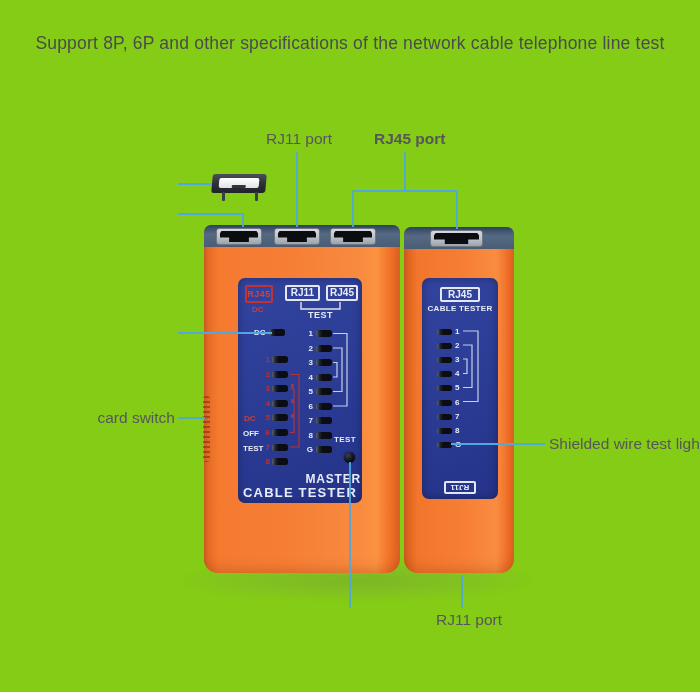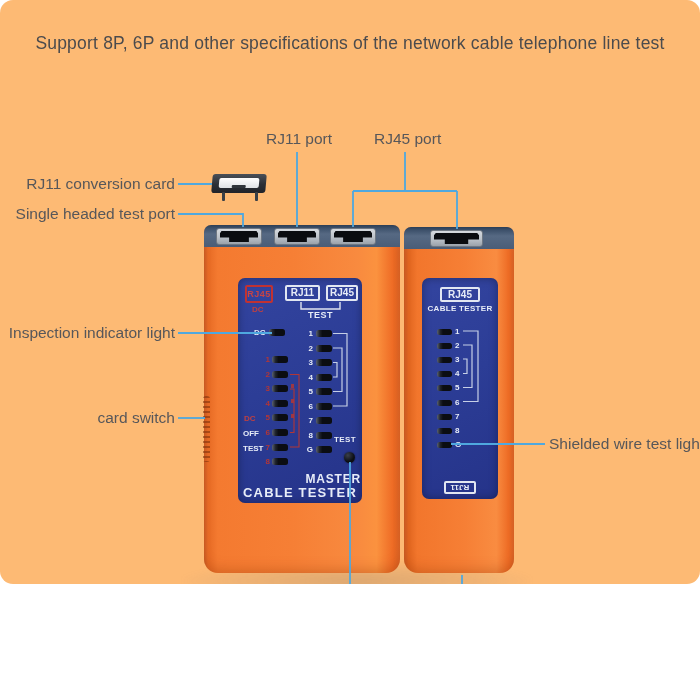--- a/index.html
+++ b/index.html
@@ -7,23 +7,22 @@
     --panel-blue:#2c3d96;
     --strip-slate:#4a5d77;
     --callout-blue:#4fa8df;
     --accent-red:#c13232;
     --panel-text:#e7ecf7;
     --label-gray:#57575a;
   }
   *{margin:0;padding:0;box-sizing:border-box;}
   html,body{background:#fff;}
   .stage{
-    position:relative;width:700px;height:584px;background:#fdba74;overflow:hidden;
+    position:relative;width:700px;height:692px;background:#84cc16;overflow:hidden;
     font-family:"Liberation Sans",sans-serif;
-    border-radius:13px;
   }
   
   .page-title{
     position:absolute;top:33px;left:0;width:700px;text-align:center;
     font-size:17.5px;letter-spacing:.2px;color:#4b4b4d;
   }
   .lbl{position:absolute;font-size:15.5px;color:var(--label-gray);white-space:nowrap;}
   .lbl.r{text-align:right;}
   
   .lines{position:absolute;left:0;top:0;z-index:6;pointer-events:none;}
@@ -101,24 +100,21 @@
   .card-leg{position:absolute;top:18px;width:3px;height:9px;background:#3a3f45;border-radius:1px;}
 </style>
 </head>
 <body>
 
 <div class="stage">
 
   <div class="page-title">Support 8P, 6P and other specifications of the network cable telephone line test</div>
 
   <div class="lbl" style="left:266px;top:130px;">RJ11 port</div>
-  <div class="lbl" style="left:374px;top:130px;">RJ45 port</div>
-  <div class="lbl r" style="right:525px;top:175px;">RJ11 conversion card</div>
-  <div class="lbl r" style="right:525px;top:205px;">Single headed test port</div>
-  <div class="lbl r" style="right:525px;top:324px;">Inspection indicator light</div>
+  <div class="lbl" style="left:374px;top:130px;font-weight:bold;">RJ45 port</div>
   <div class="lbl r" style="right:525px;top:409px;">card switch</div>
   <div class="lbl" style="left:549px;top:435px;">Shielded wire test light</div>
   <div class="lbl" style="left:436px;top:611px;">RJ11 port</div>
 
   <div class="ground-shadow"></div>
 
   <div class="conv-card">
     <div class="card-body">
       <div class="card-slot">
         <div class="card-notch"></div>

